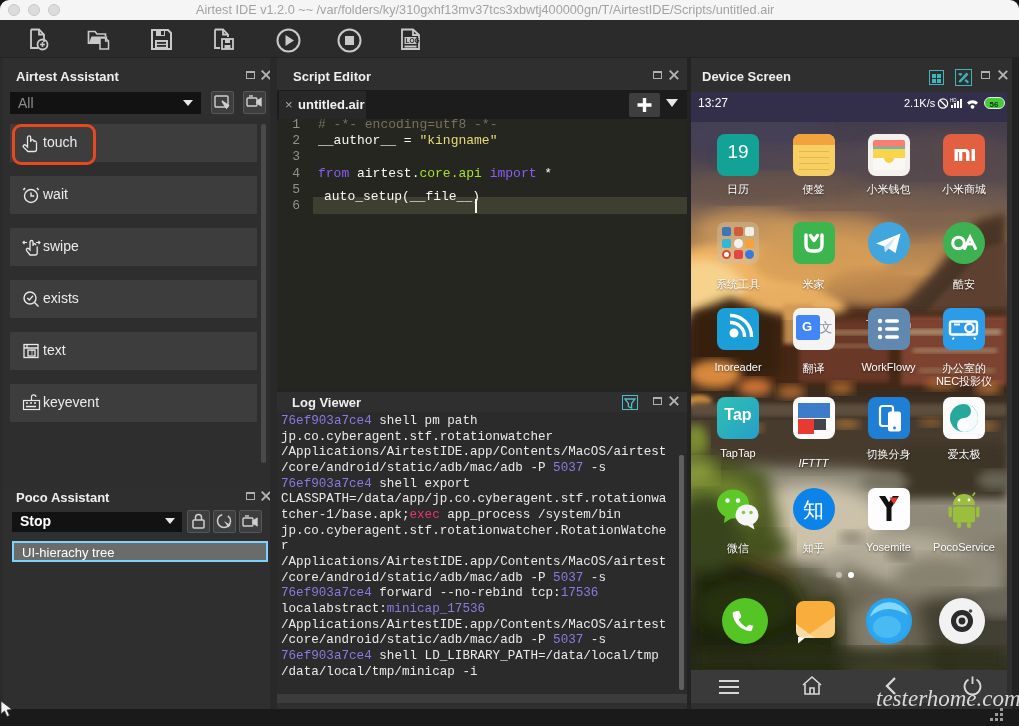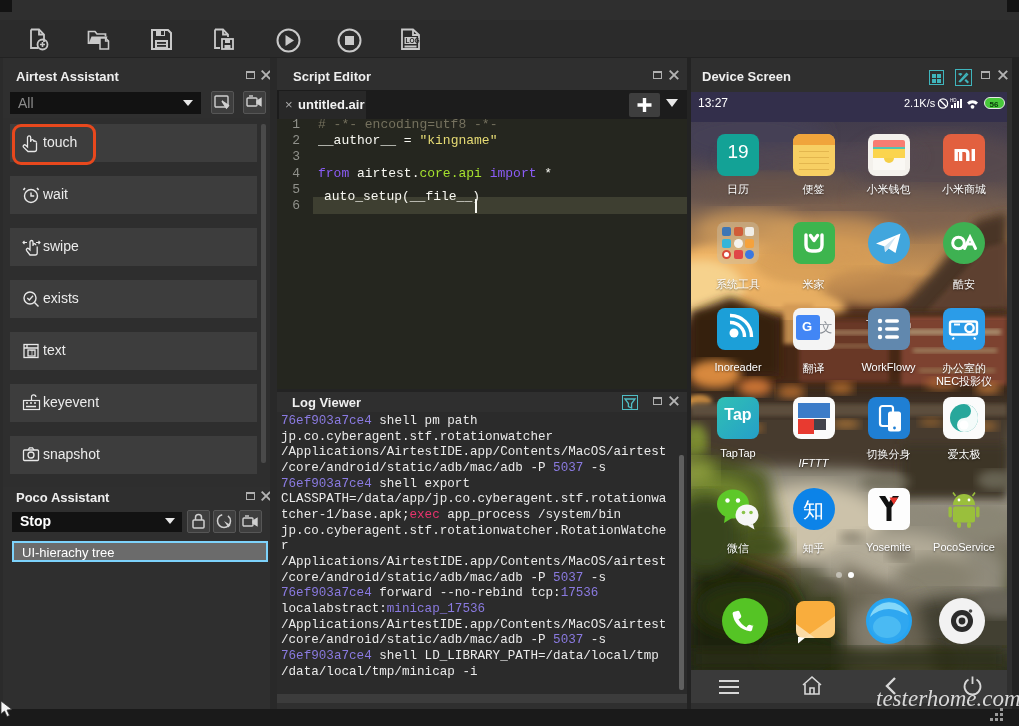--- a/index.html
+++ b/index.html
@@ -56,20 +56,26 @@
 
 #bottombar { position:absolute; left:0; top:709px; width:1019px; height:17px; background:#1a1a1a; }
 #watermark { position:absolute; left:876px; top:686px; width:150px; color:rgba(255,255,255,0.82); font-family:"Liberation Serif", serif; font-style:italic; font-size:23px; text-shadow:0 0 1px rgba(0,0,0,0.3); }
 </style>
 </head>
 <body>
 <div id="app">
 
   <div style="position:absolute;left:0;top:0;width:12px;height:12px;background:#131313;"></div>
     <div style="position:absolute;left:1007px;top:0;width:12px;height:12px;background:#131313;"></div>
+    <div id="titlebar">
+    <div class="light" style="left:8px;"></div>
+    <div class="light" style="left:28px;"></div>
+    <div class="light" style="left:48px;"></div>
+    <div id="title-text">Airtest IDE v1.2.0 ~~ /var/folders/ky/310gxhf13mv37tcs3xbwtj400000gn/T/AirtestIDE/Scripts/untitled.air</div>
+  </div>
 
   <div id="toolbar">
     <svg class="tbi" style="left:27px" width="23" height="23" viewBox="0 0 23 23" fill="none" stroke="#c9c9c9" stroke-width="1.8">
       <path d="M4 1.5 H12 L17 6.5 V14 M4 1.5 V20 H11"></path>
       <path d="M12 1.5 V6.5 H17"></path>
       <circle cx="15.5" cy="16.5" r="5"></circle>
       <path d="M15.5 14 V19 M13 16.5 H18" stroke-width="1.6"></path>
     </svg>
     <svg class="tbi" style="left:87px" width="24" height="23" viewBox="0 0 24 23" fill="none" stroke="#c9c9c9" stroke-width="1.7">
       <path d="M1.5 16 V3.5 H8 L10 6 H18.5 V8.5"></path>
@@ -171,28 +177,20 @@
         </svg>
         <span class="lbl">text</span>
       </div>
       <div class="lrow" style="top:266px;">
         <svg width="19" height="17" viewBox="0 0 19 17" fill="none" stroke="#e8e8e8" stroke-width="1.2">
           <rect x="1.5" y="6.5" width="16" height="9"></rect>
           <path d="M4 9 H6 M8 9 H10 M12 9 H14 M4 12.5 H14" stroke-width="1.3"></path>
           <path d="M9.5 6 V3 a2.2 2.2 0 0 1 4.4 0"></path>
         </svg>
         <span class="lbl">keyevent</span>
-      </div>
-      <div class="lrow" style="top:318px;">
-        <svg width="18" height="16" viewBox="0 0 18 16" fill="none" stroke="#e8e8e8" stroke-width="1.3">
-          <rect x="1.5" y="4" width="15" height="10.5" rx="1"></rect>
-          <path d="M6 4 L7.5 1.8 H10.5 L12 4"></path>
-          <circle cx="9" cy="9" r="3"></circle>
-        </svg>
-        <span class="lbl">snapshot</span>
       </div>
     </div>
   <div id="touch-outline"></div>
   <div id="left-scroll"></div>
 
   <div class="phead" style="left:16px; top:490px;">Poco Assistant</div>
   <div class="wfloat" style="left:246px; top:492px;"></div>
   <div class="wclose" style="left:261px; top:491px;"></div>
   <div class="ddown" style="left:12px; top:512px; width:170px; height:20px; font-size:14px; color:#fff; font-weight:bold;">
     <span style="position:absolute; left:8px; top:1px;">Stop</span>

